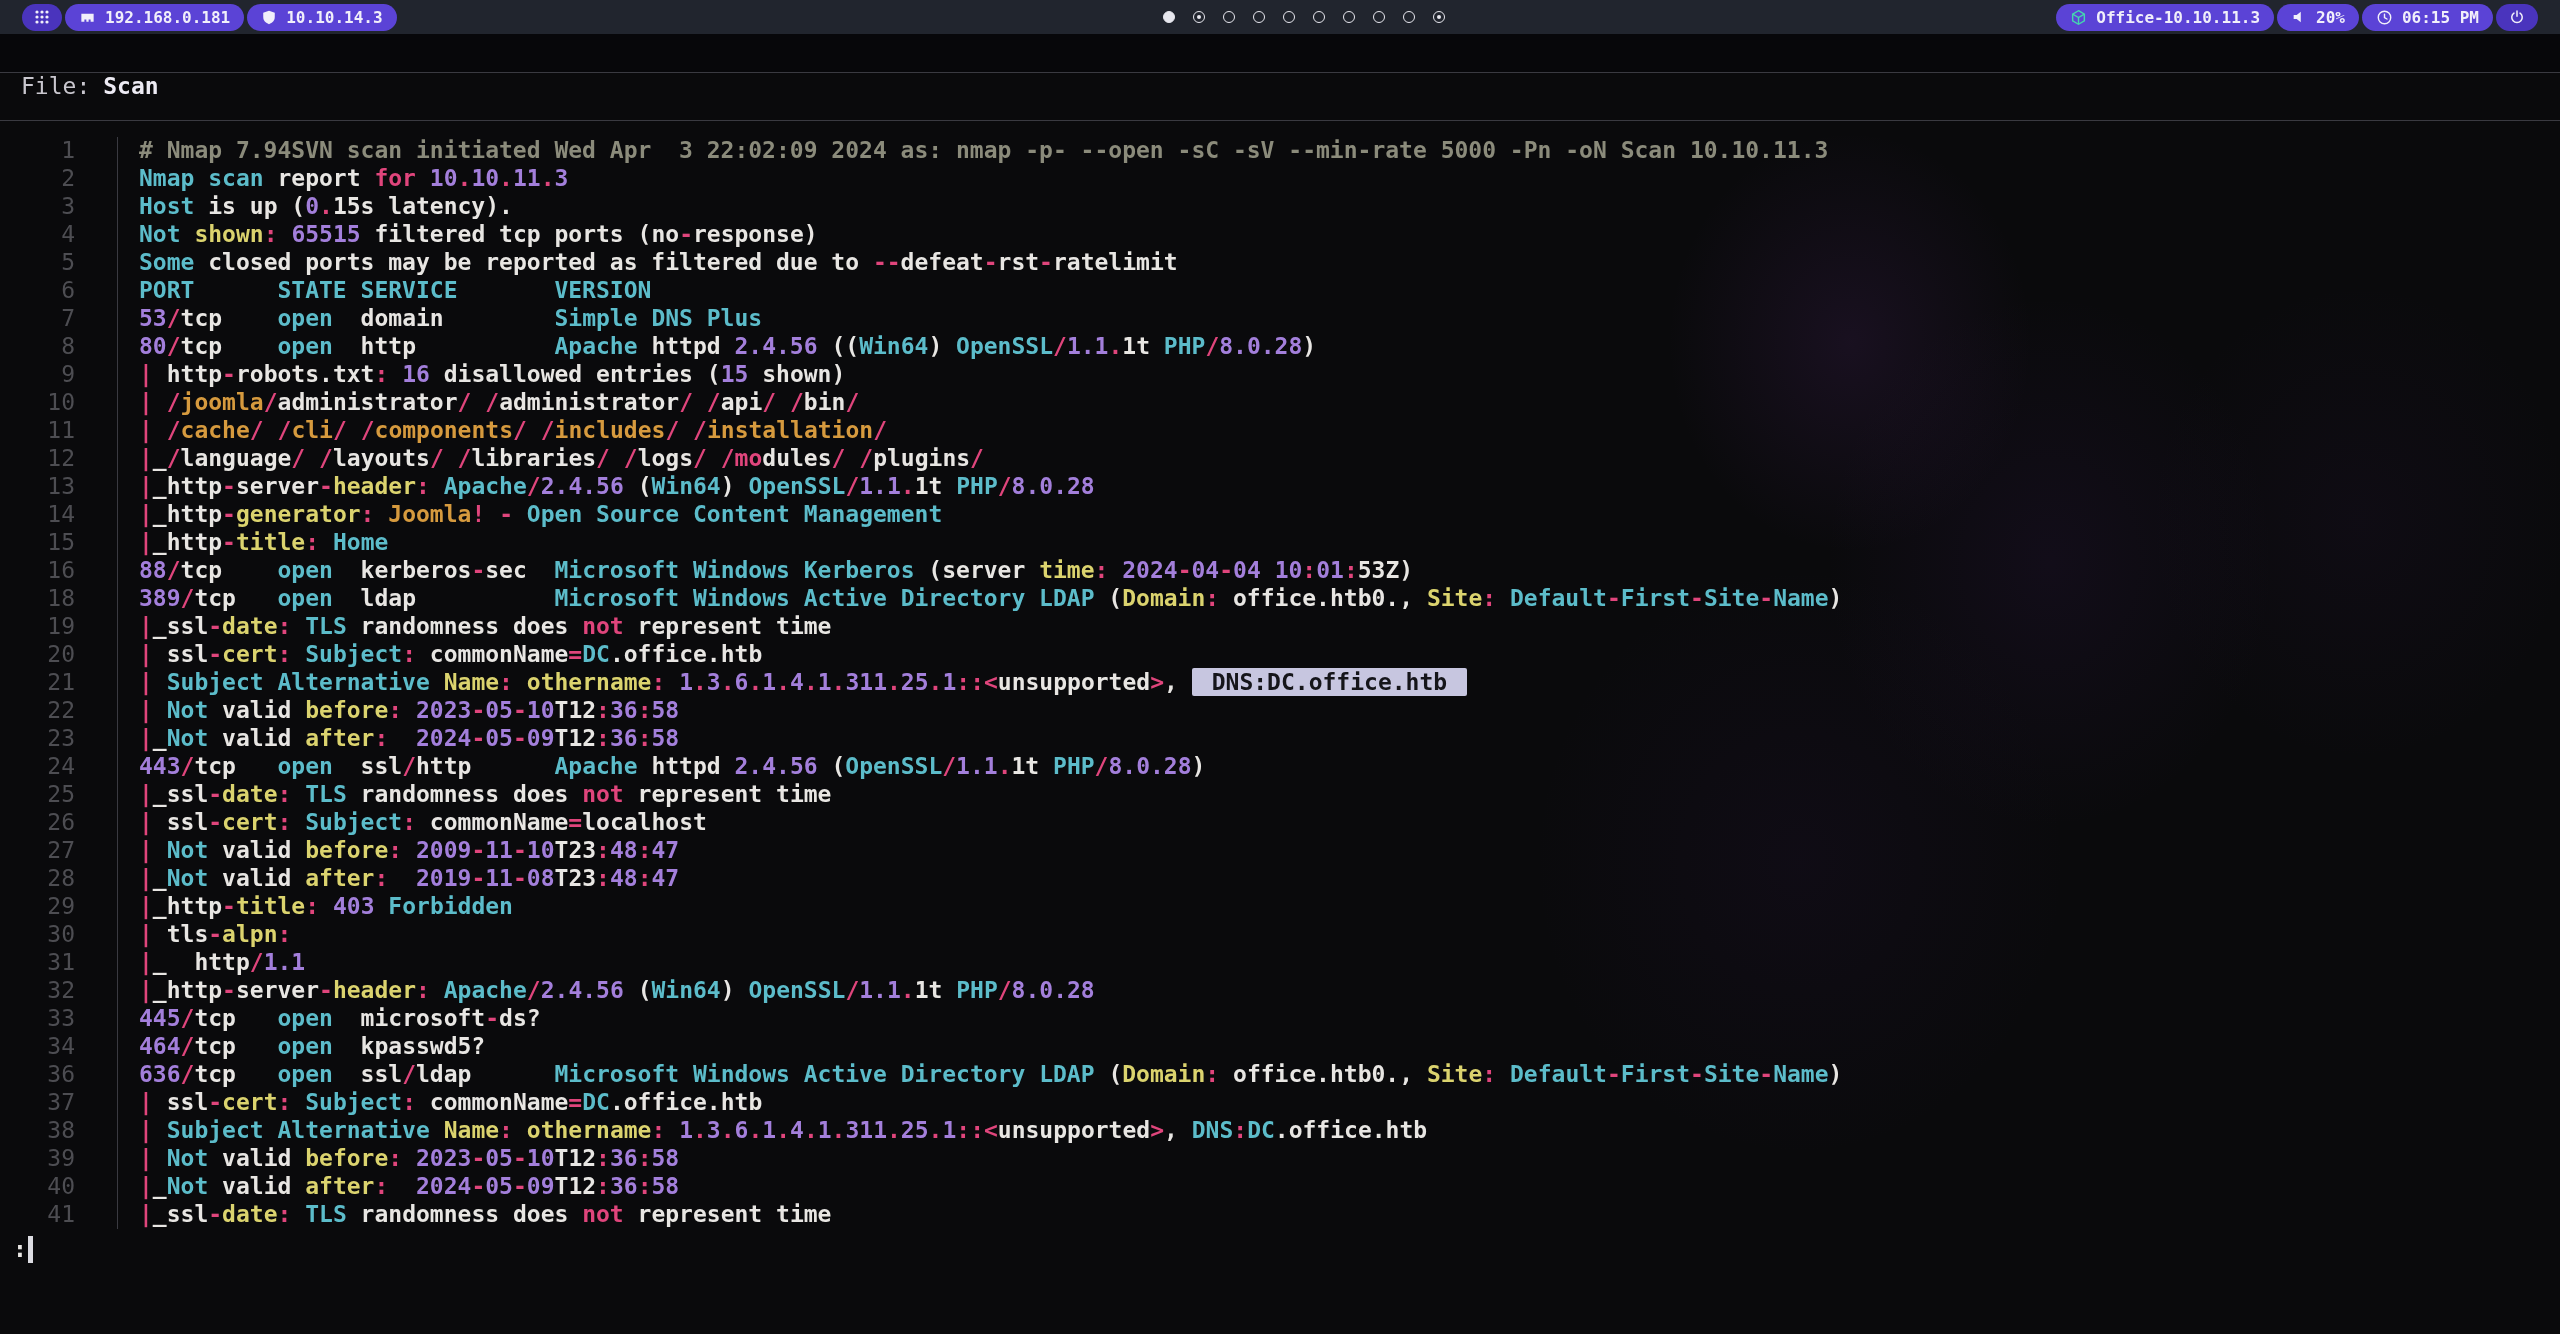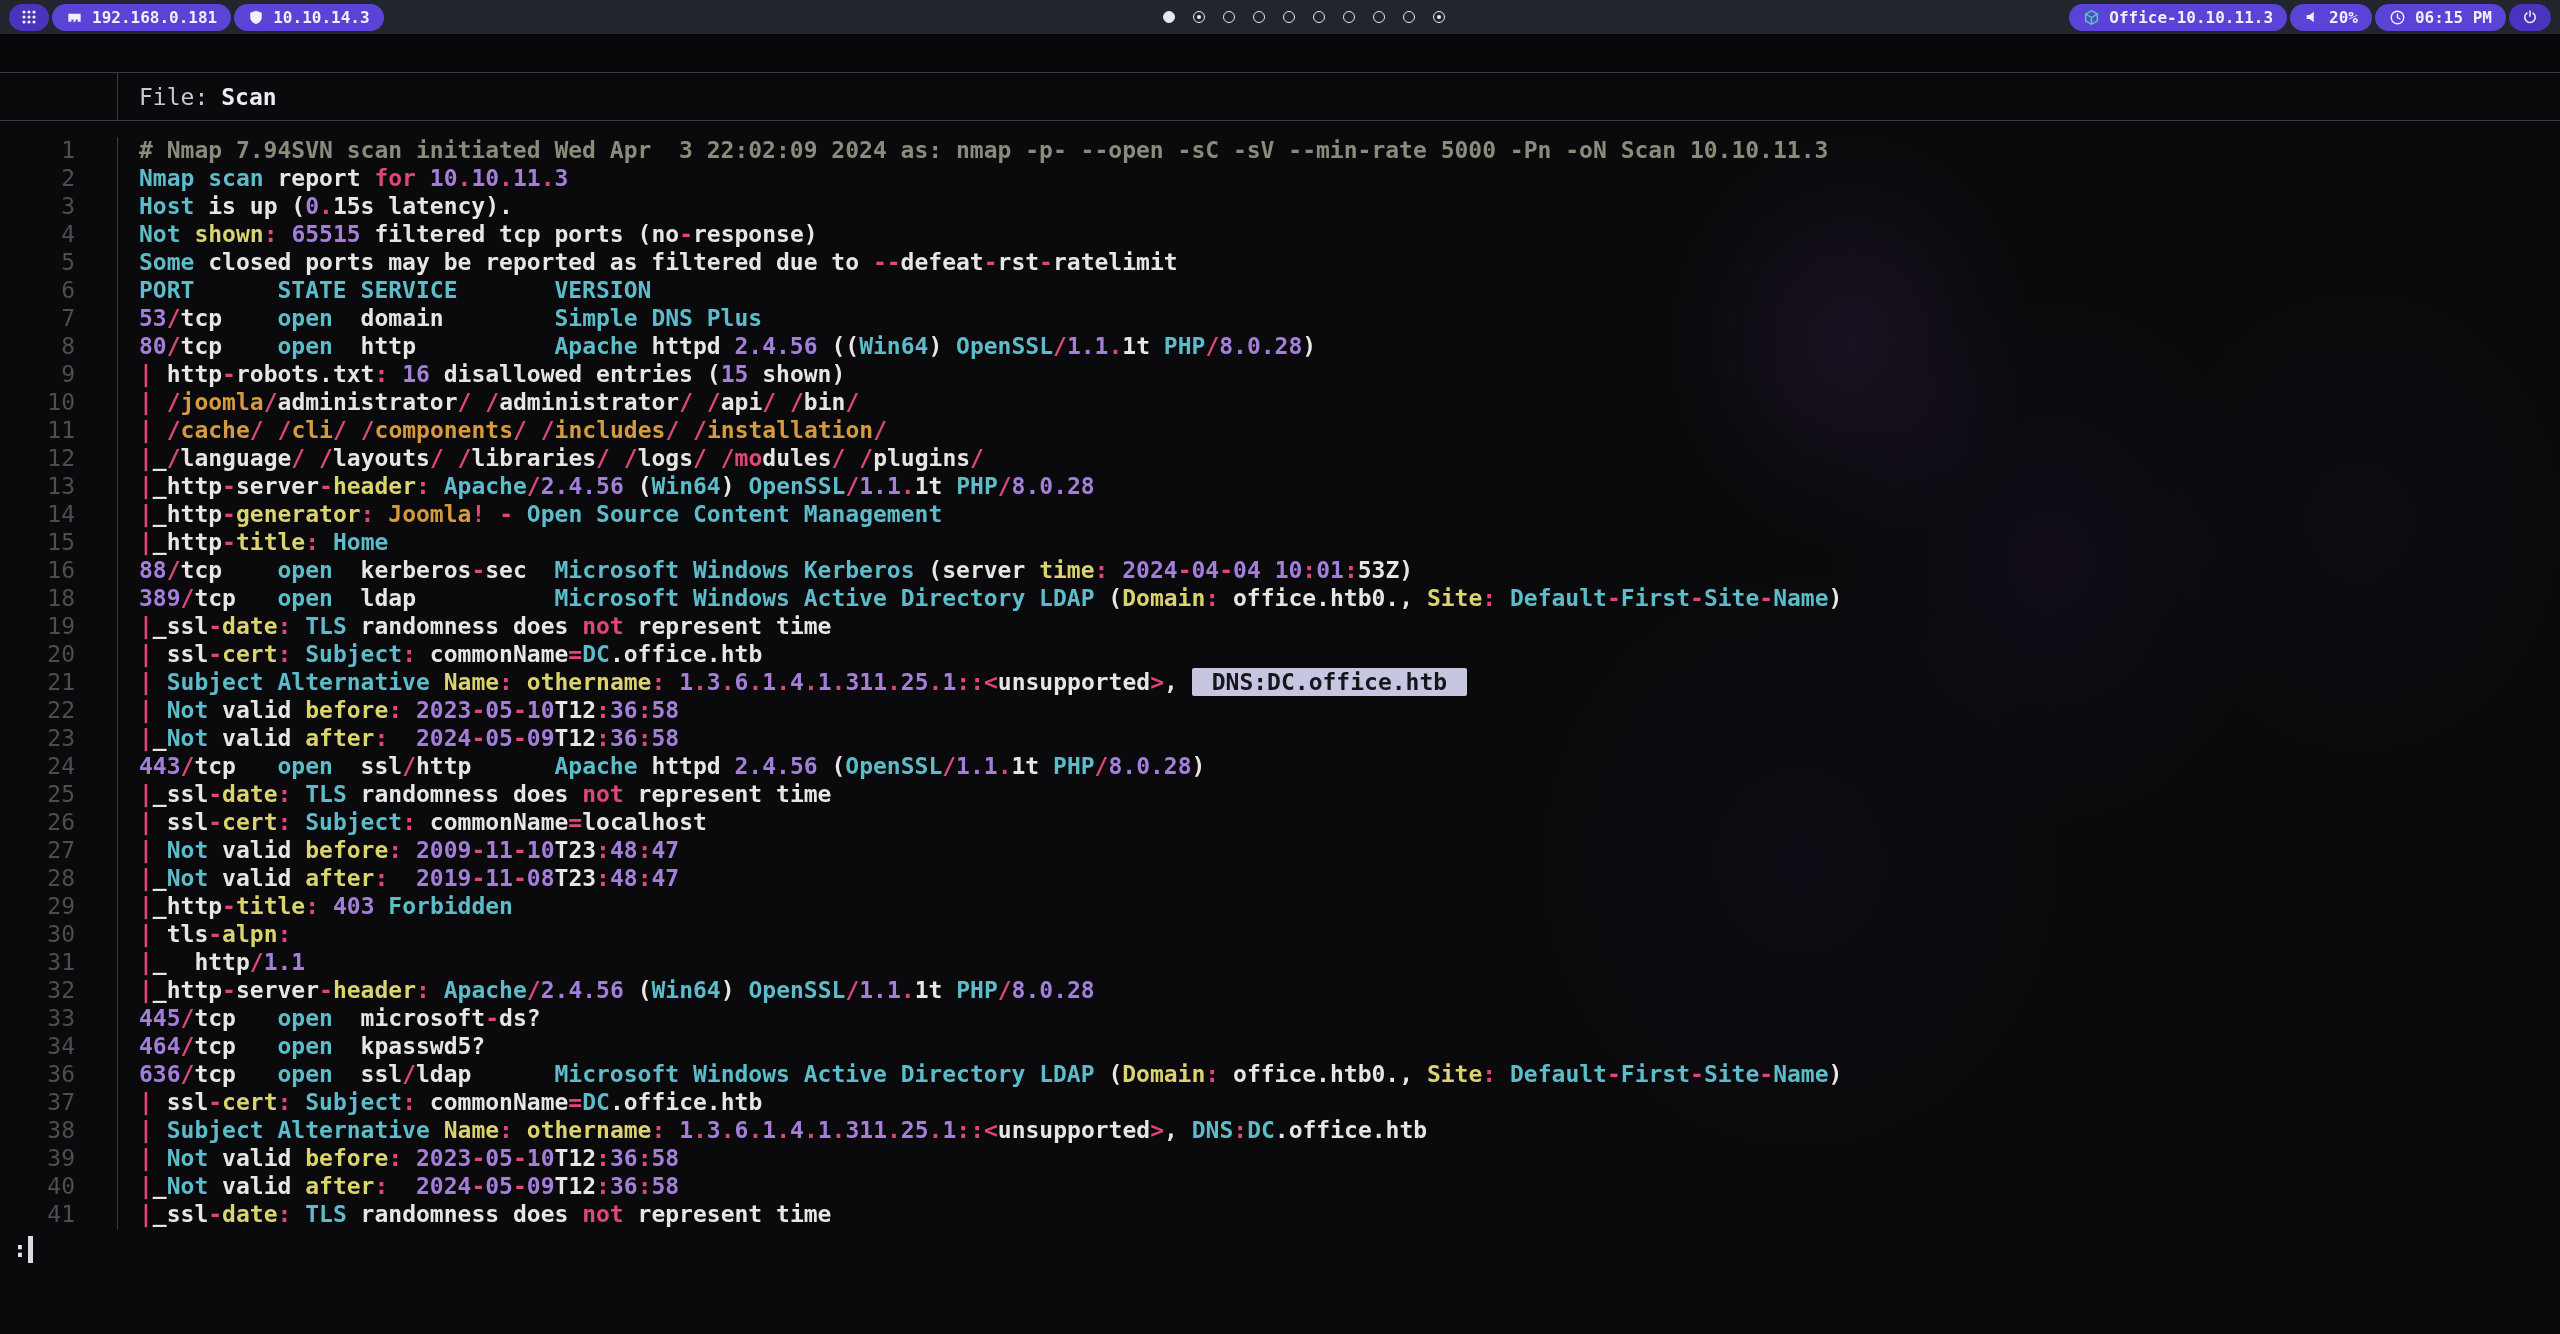--- a/index.html
+++ b/index.html
@@ -6,21 +6,21 @@
     --bar:#21252e; --pill:#5b43d6; --pill-dark:#4a34bd;
     --term:#0a0a0c; --fg:#e8e6e3; --cyan:#5cbcca; --purple:#a37fdb;
     --pink:#e0457c; --orange:#d69a3e; --yellow:#dbd36e; --comment:#8b8b7b;
     --lnum:#4d4d52; --grid:#3a3a41; --selbg:#c7c6e0; --seltx:#15151a;
   }
   *{margin:0;padding:0;box-sizing:border-box;}
   html,body{width:2560px;height:1334px;background:#07070a;overflow:hidden;}
   body{font-family:"DejaVu Sans Mono",monospace;}
 
   
-  .topbar{position:relative;height:34px;background:var(--bar);display:flex;align-items:center;padding:0 9px;}
+  .topbar{position:relative;height:34px;background:var(--bar);display:flex;align-items:center;padding:0 22px;}
   .cluster{display:flex;align-items:center;gap:3px;}
   .cluster.right{margin-left:auto;}
   .pill{height:27px;background:var(--pill);border-radius:14px;display:flex;align-items:center;
         padding:0 14px;gap:9px;color:#f1effa;font:700 16px "DejaVu Sans Mono",monospace;white-space:nowrap;}
   .pill.icon-only{padding:0 12px;background:var(--pill-dark);}
   .pill.power{padding:0 13px;background:var(--pill-dark);}
   .pill svg{display:block;}
   .workspaces{position:absolute;left:50%;top:50%;transform:translate(calc(-50% + 24px),-50%);
               display:flex;gap:18px;align-items:center;}
   .ws{width:12px;height:12px;border:1.5px solid #e7e7ee;border-radius:50%;position:relative;}
@@ -29,21 +29,21 @@
                  background:#e7e7ee;border-radius:50%;}
 
   
   .terminal{position:relative;height:1300px;background:var(--term);}
   .terminal::before{content:"";position:absolute;inset:0;pointer-events:none;background:
     radial-gradient(260px 300px at 1850px 270px, rgba(124,58,166,.13), transparent 70%),
     radial-gradient(320px 380px at 2050px 490px, rgba(90,40,140,.10), transparent 70%),
     radial-gradient(380px 420px at 1800px 790px, rgba(70,30,110,.09), transparent 70%),
     radial-gradient(300px 340px at 2360px 450px, rgba(80,35,120,.07), transparent 70%);}
   .file-header{position:relative;margin-top:38px;height:49px;border-top:1px solid var(--grid);
-               border-bottom:1px solid var(--grid);display:flex;align-items:stretch;}
+               border-bottom:1px solid var(--grid);display:flex;align-items:stretch;flex-direction:column;}
   .file-header .gutter{width:118px;border-right:1px solid var(--grid);}
   .file-header .hdr-text{display:flex;align-items:center;padding-left:21px;
                          font:400 23px "DejaVu Sans Mono",monospace;color:#c9c7cf;}
   .file-header .hdr-text b{color:#edebf4;font-weight:700;margin-left:13px;}
   .lines{position:relative;padding-top:16px;}
   .row{display:flex;height:28px;line-height:28px;font:700 23px "DejaVu Sans Mono",monospace;}
   .num{flex:0 0 118px;text-align:right;padding-right:42px;color:var(--lnum);font-weight:400;
        border-right:1px solid var(--grid);}
   .code{white-space:pre;padding-left:21px;color:var(--fg);}
   .tk-w{color:var(--fg);} .tk-c{color:var(--cyan);} .tk-p{color:var(--purple);}

